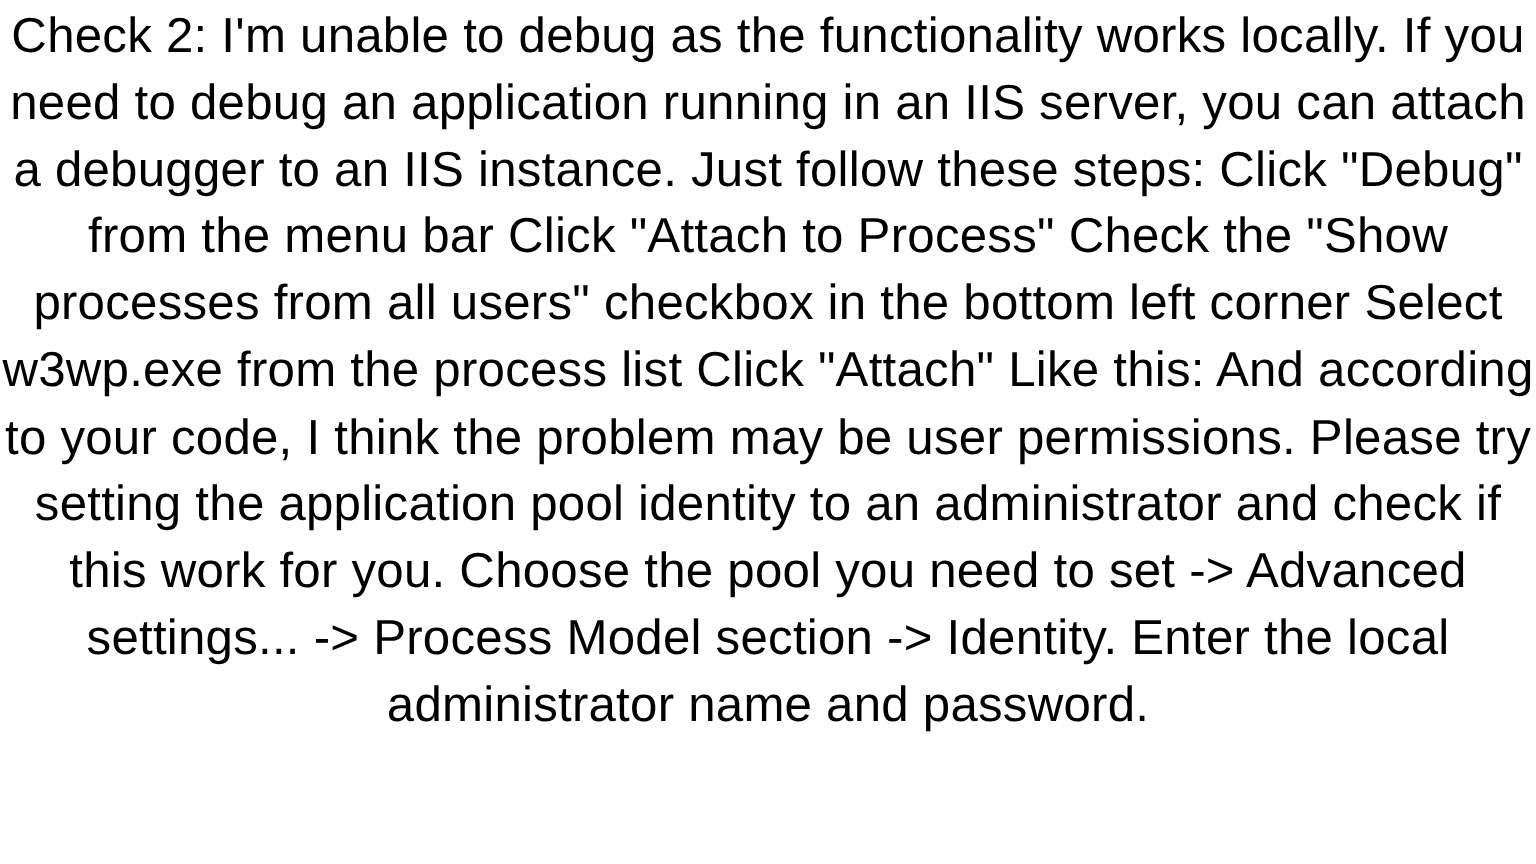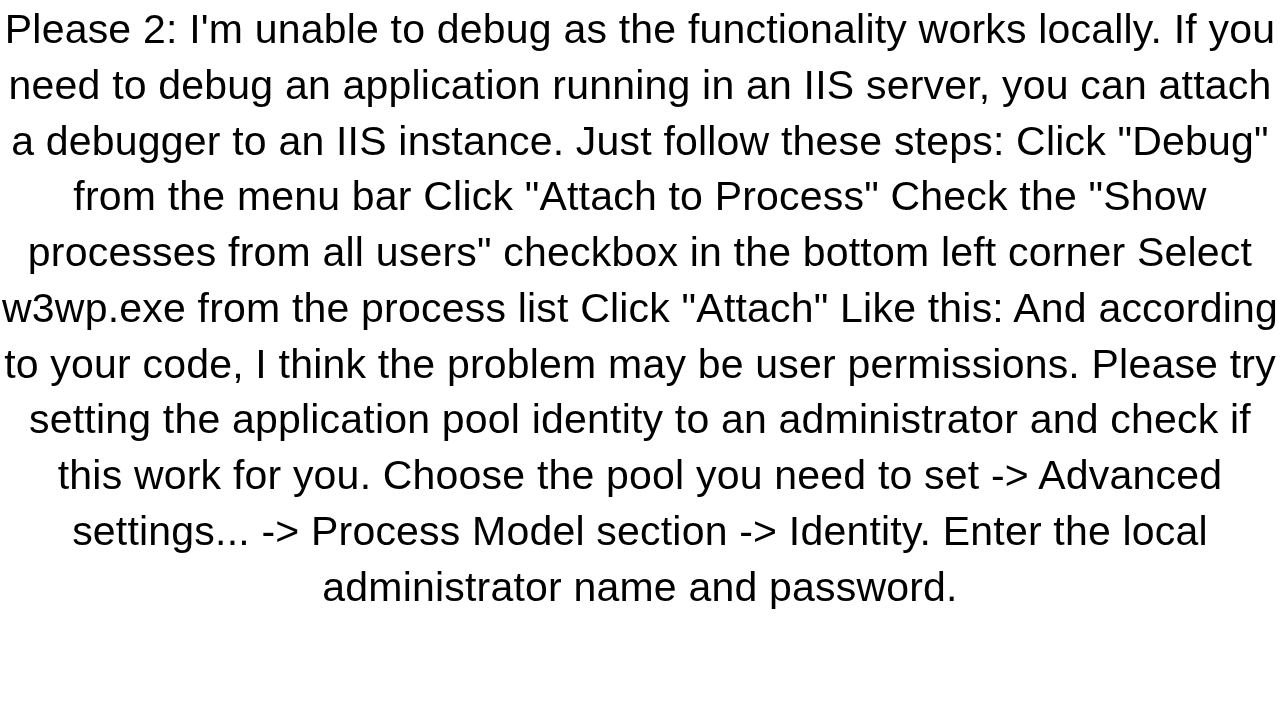--- a/index.html
+++ b/index.html
@@ -20,16 +20,16 @@
     width: 1290px;
     margin-left: -5px;
     padding-top: 2px;
     font-weight: 400;
   }
 </style>
 </head>
 <body>
 
 <div class="answer-block">
-  <span>Please 2:</span>
+  <span>Check 2:</span>
   <span> </span>
   <span>I'm unable to debug as the functionality works locally.  If you need to debug an application running in an IIS server, you can attach a debugger to an IIS instance.  Just follow these steps:  Click "Debug" from the menu bar Click "Attach to Process" Check the "Show processes from all users" checkbox in the bottom left corner Select w3wp.exe from the process list Click "Attach"  Like this: And according to your code, I think the problem may be user permissions. Please try setting the application pool identity to an administrator and check if this work for you. Choose the pool you need to set -&gt; Advanced settings... -&gt; Process Model section -&gt; Identity.   Enter the local administrator name and password.</span>
 </div>
 
 </body></html>

